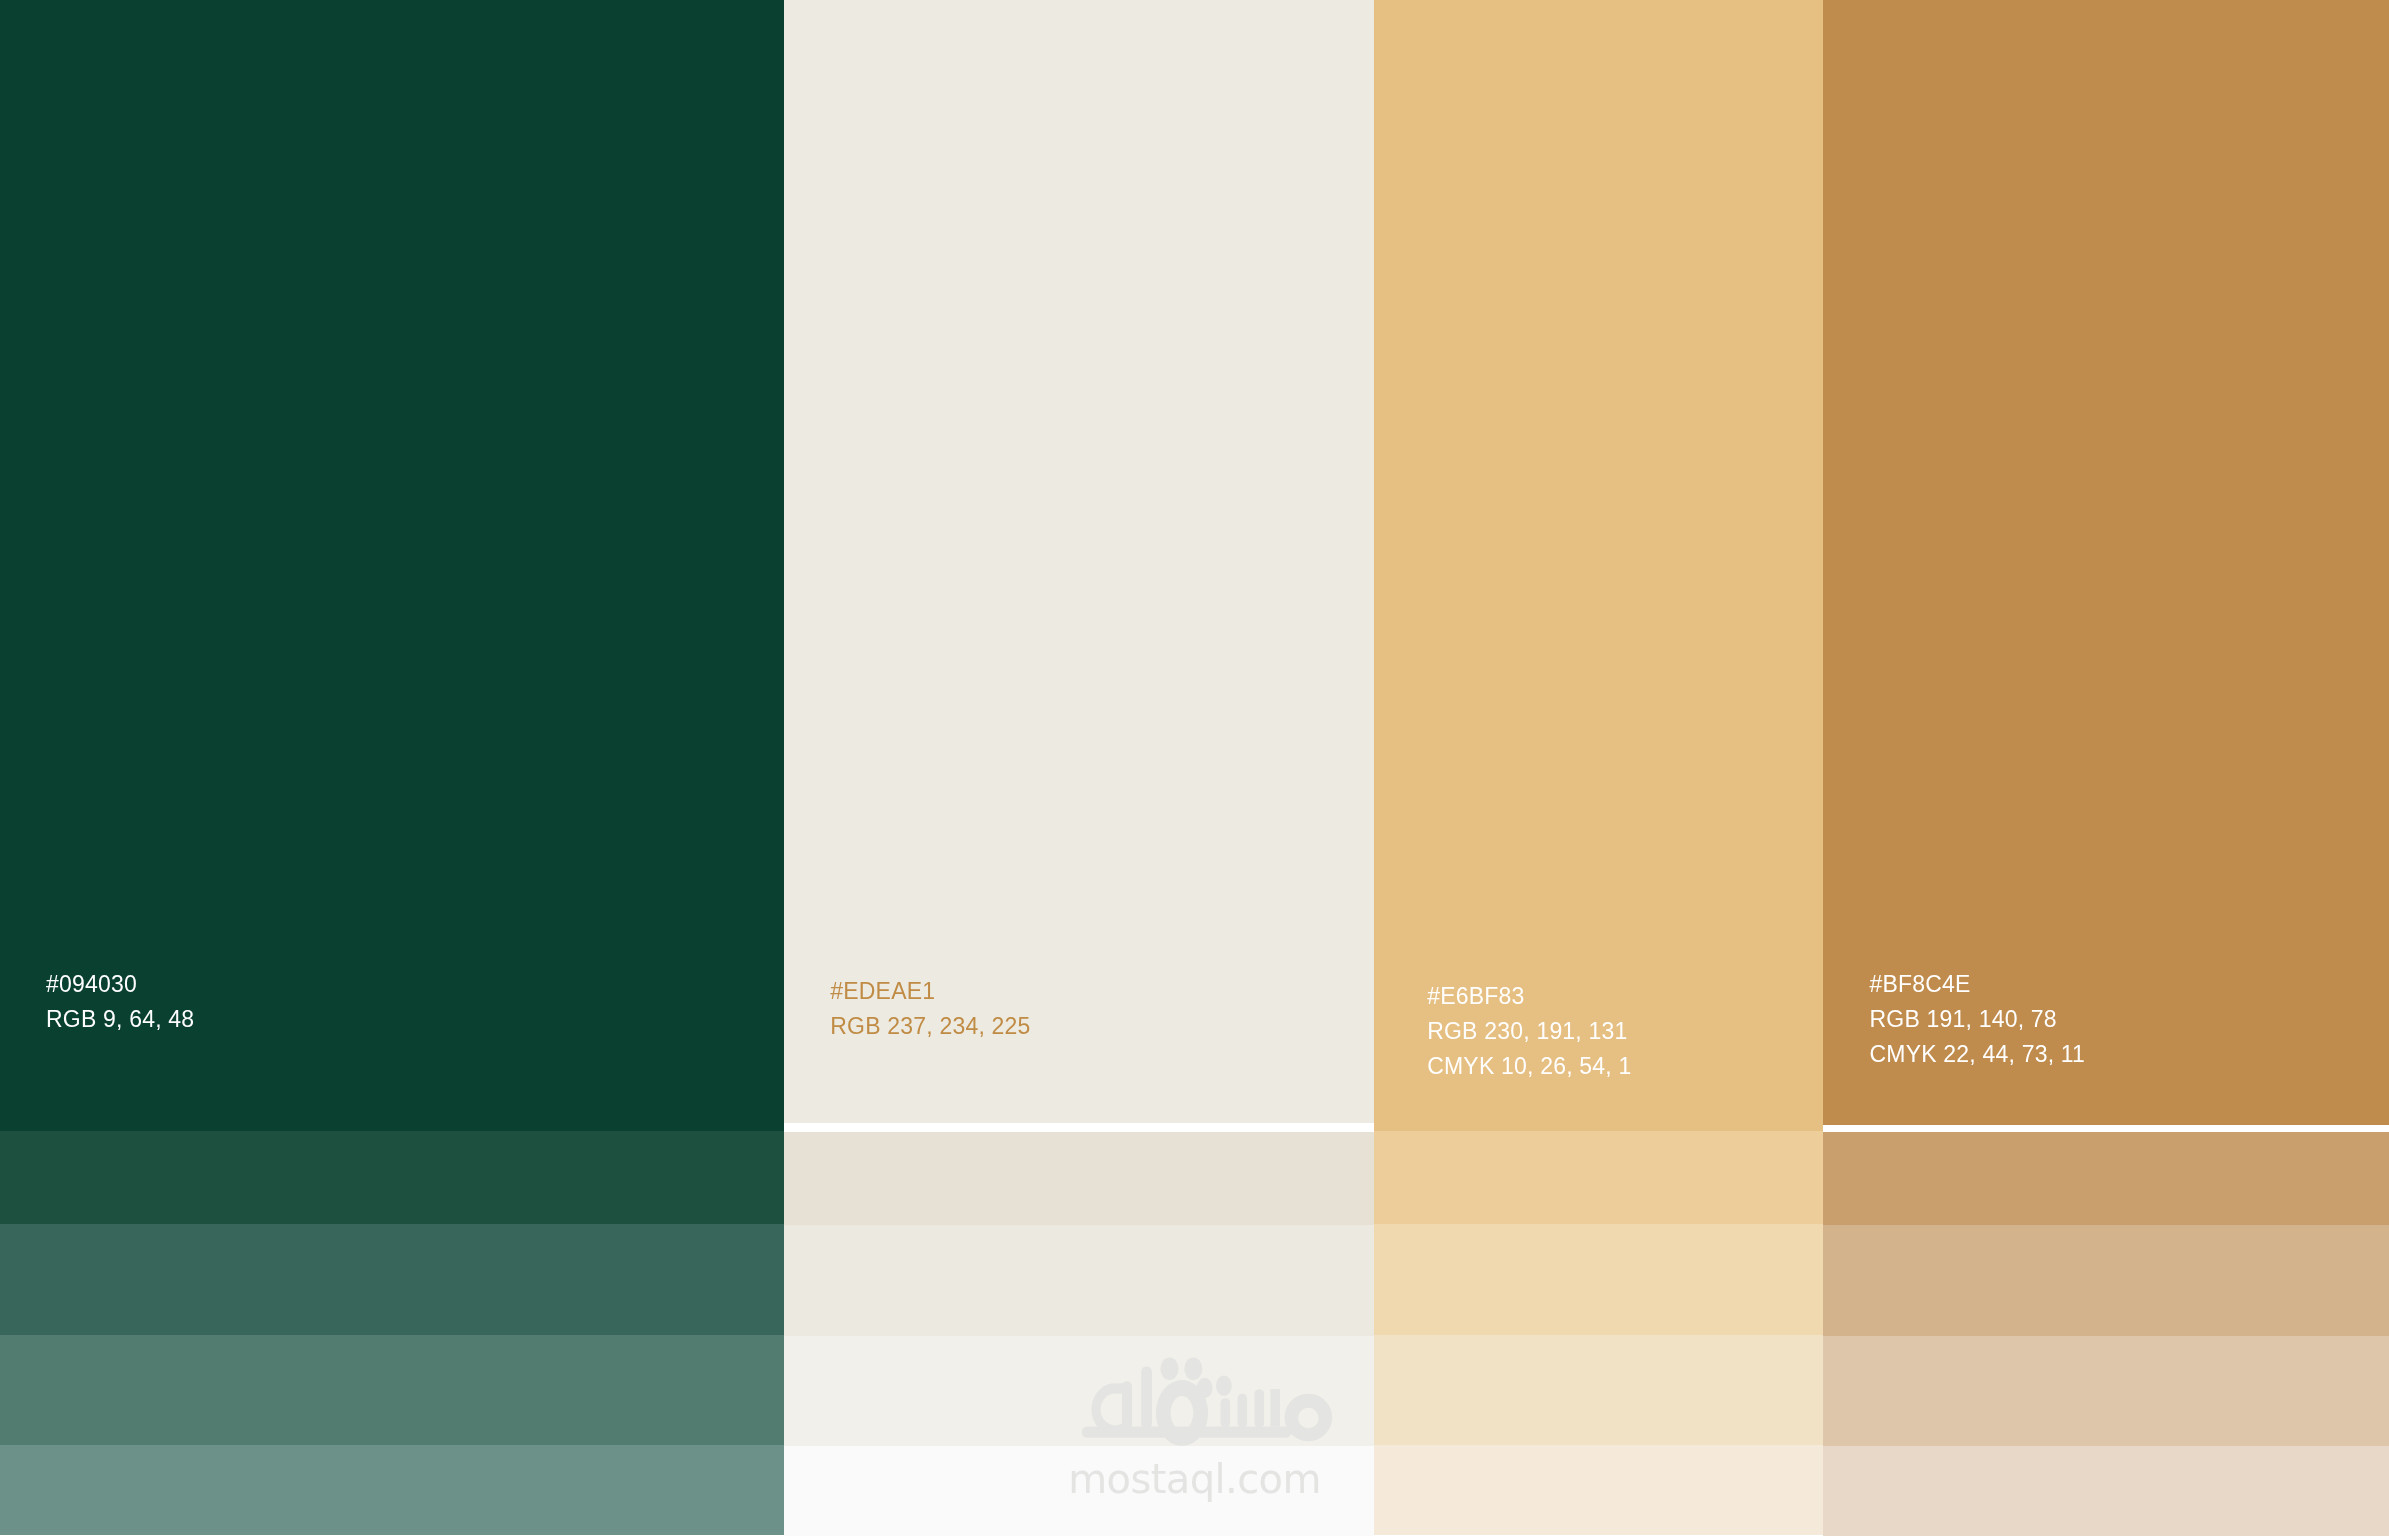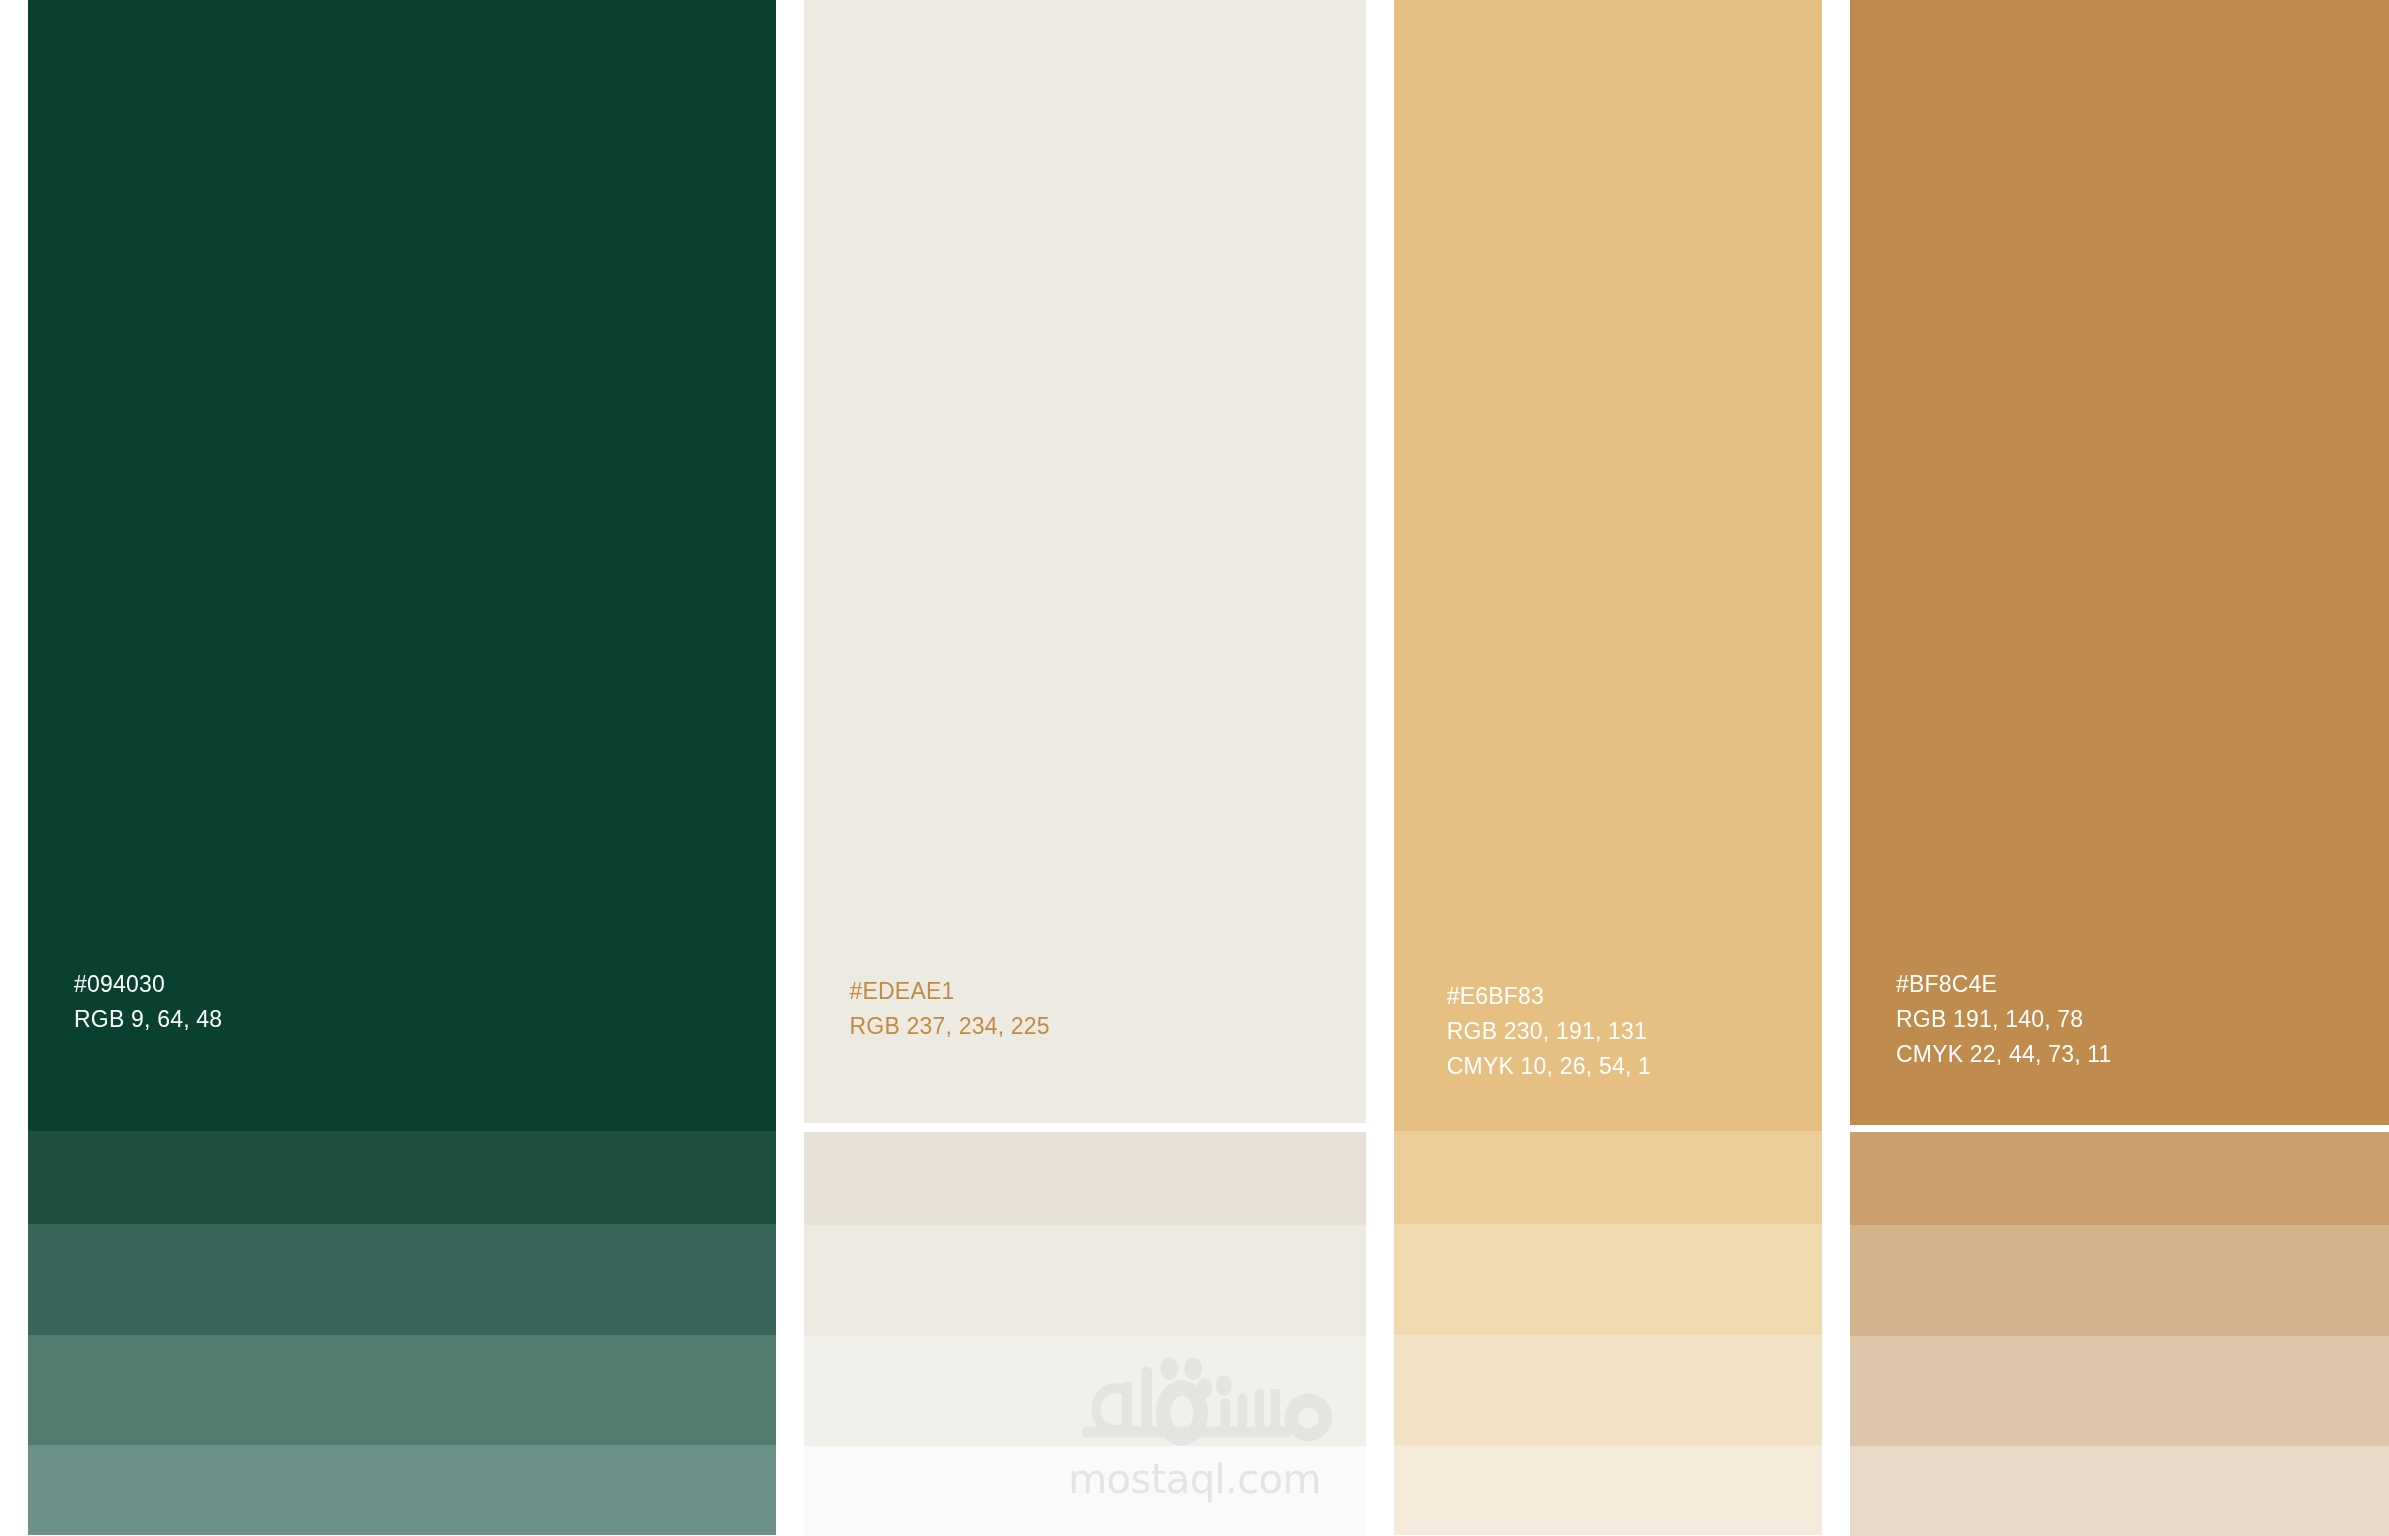--- a/index.html
+++ b/index.html
@@ -21,21 +21,20 @@
     position: absolute;
     inset: 0;
     display: flex;
     flex-direction: row;
   }
   .col {
     position: relative;
     height: 100%;
     display: flex;
     flex-direction: column;
-    padding-left: 28px;
   }
   .col-main {
     position: relative;
     width: 100%;
   }
   .col-info {
     position: absolute;
     left: 0;
     width: 100%;
     box-sizing: border-box;

